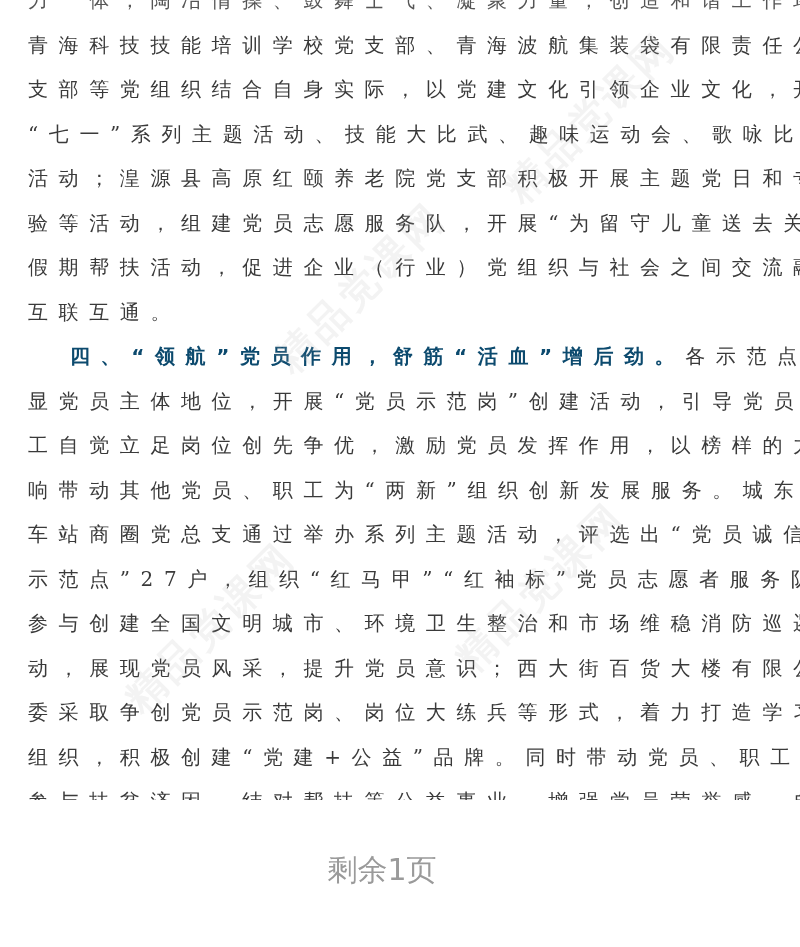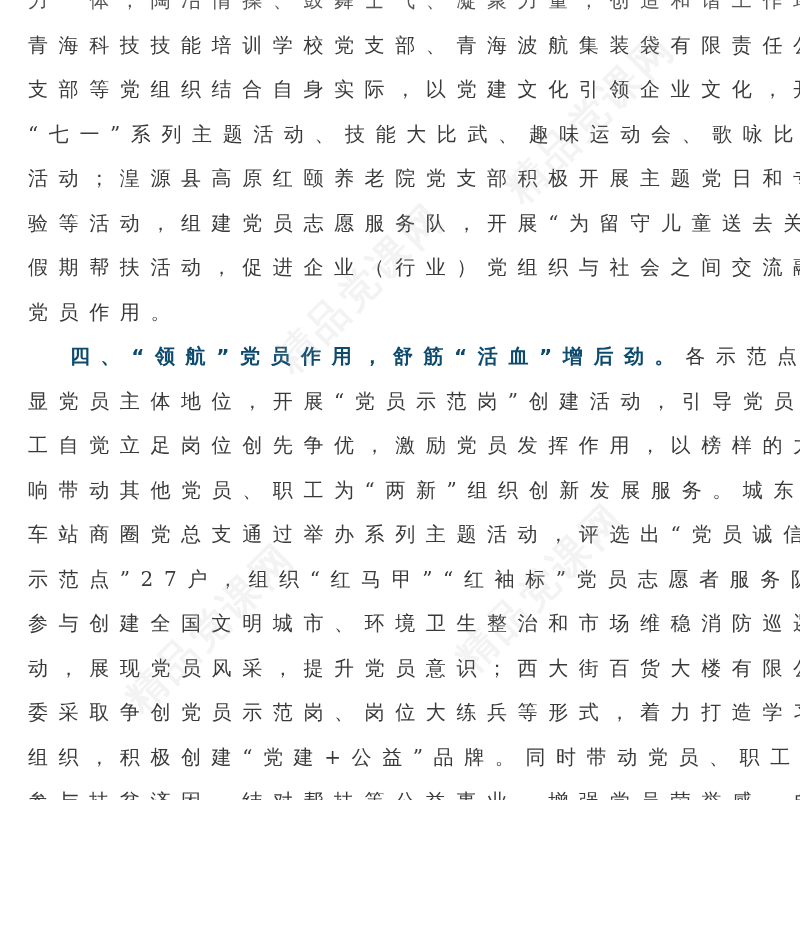--- a/index.html
+++ b/index.html
@@ -87,21 +87,21 @@
 
 <div class="page">
   <div class="doc-lines">
     <div class="line first-line">力一体，陶冶情操、鼓舞士气、凝聚力量，创造和谐工作环境。</div>
     <div class="line">青海科技技能培训学校党支部、青海波航集装袋有限责任公司党</div>
     <div class="line">支部等党组织结合自身实际，以党建文化引领企业文化，开展庆</div>
     <div class="line">“七一”系列主题活动、技能大比武、趣味运动会、歌咏比赛等</div>
     <div class="line">活动；湟源县高原红颐养老院党支部积极开展主题党日和专题体</div>
     <div class="line">验等活动，组建党员志愿服务队，开展“为留守儿童送去关爱”</div>
     <div class="line">假期帮扶活动，促进企业（行业）党组织与社会之间交流融合、</div>
-    <div class="line">党员作用。</div>
+    <div class="line">互联互通。</div>
 
     <div class="line" style="padding-left:42px;">
       <span class="heading">四、“领航”党员作用，舒筋“活血”增后劲。</span><span>各示范点凸</span>
     </div>
     <div class="line">显党员主体地位，开展“党员示范岗”创建活动，引导党员、职</div>
     <div class="line">工自觉立足岗位创先争优，激励党员发挥作用，以榜样的力量影</div>
     <div class="line">响带动其他党员、职工为“两新”组织创新发展服务。城东区火</div>
     <div class="line">车站商圈党总支通过举办系列主题活动，评选出“党员诚信经营</div>
     <div class="line">示范点”27户，组织“红马甲”“红袖标”党员志愿者服务队</div>
     <div class="line">参与创建全国文明城市、环境卫生整治和市场维稳消防巡逻等活</div>
@@ -113,14 +113,15 @@
 
   <div class="watermark-layer">
     <div class="watermark" style="left:250px; top:260px;">精品党课网</div>
     <div class="watermark" style="left:480px; top:90px;">精品党课网</div>
     <div class="watermark" style="left:100px; top:600px;">精品党课网</div>
     <div class="watermark" style="left:430px; top:560px;">精品党课网</div>
   </div>
 </div>
 
 <div class="remaining-banner">
+  <span>剩余1页</span>
   <span class="gap"></span>
 </div>
 
 </body></html>

